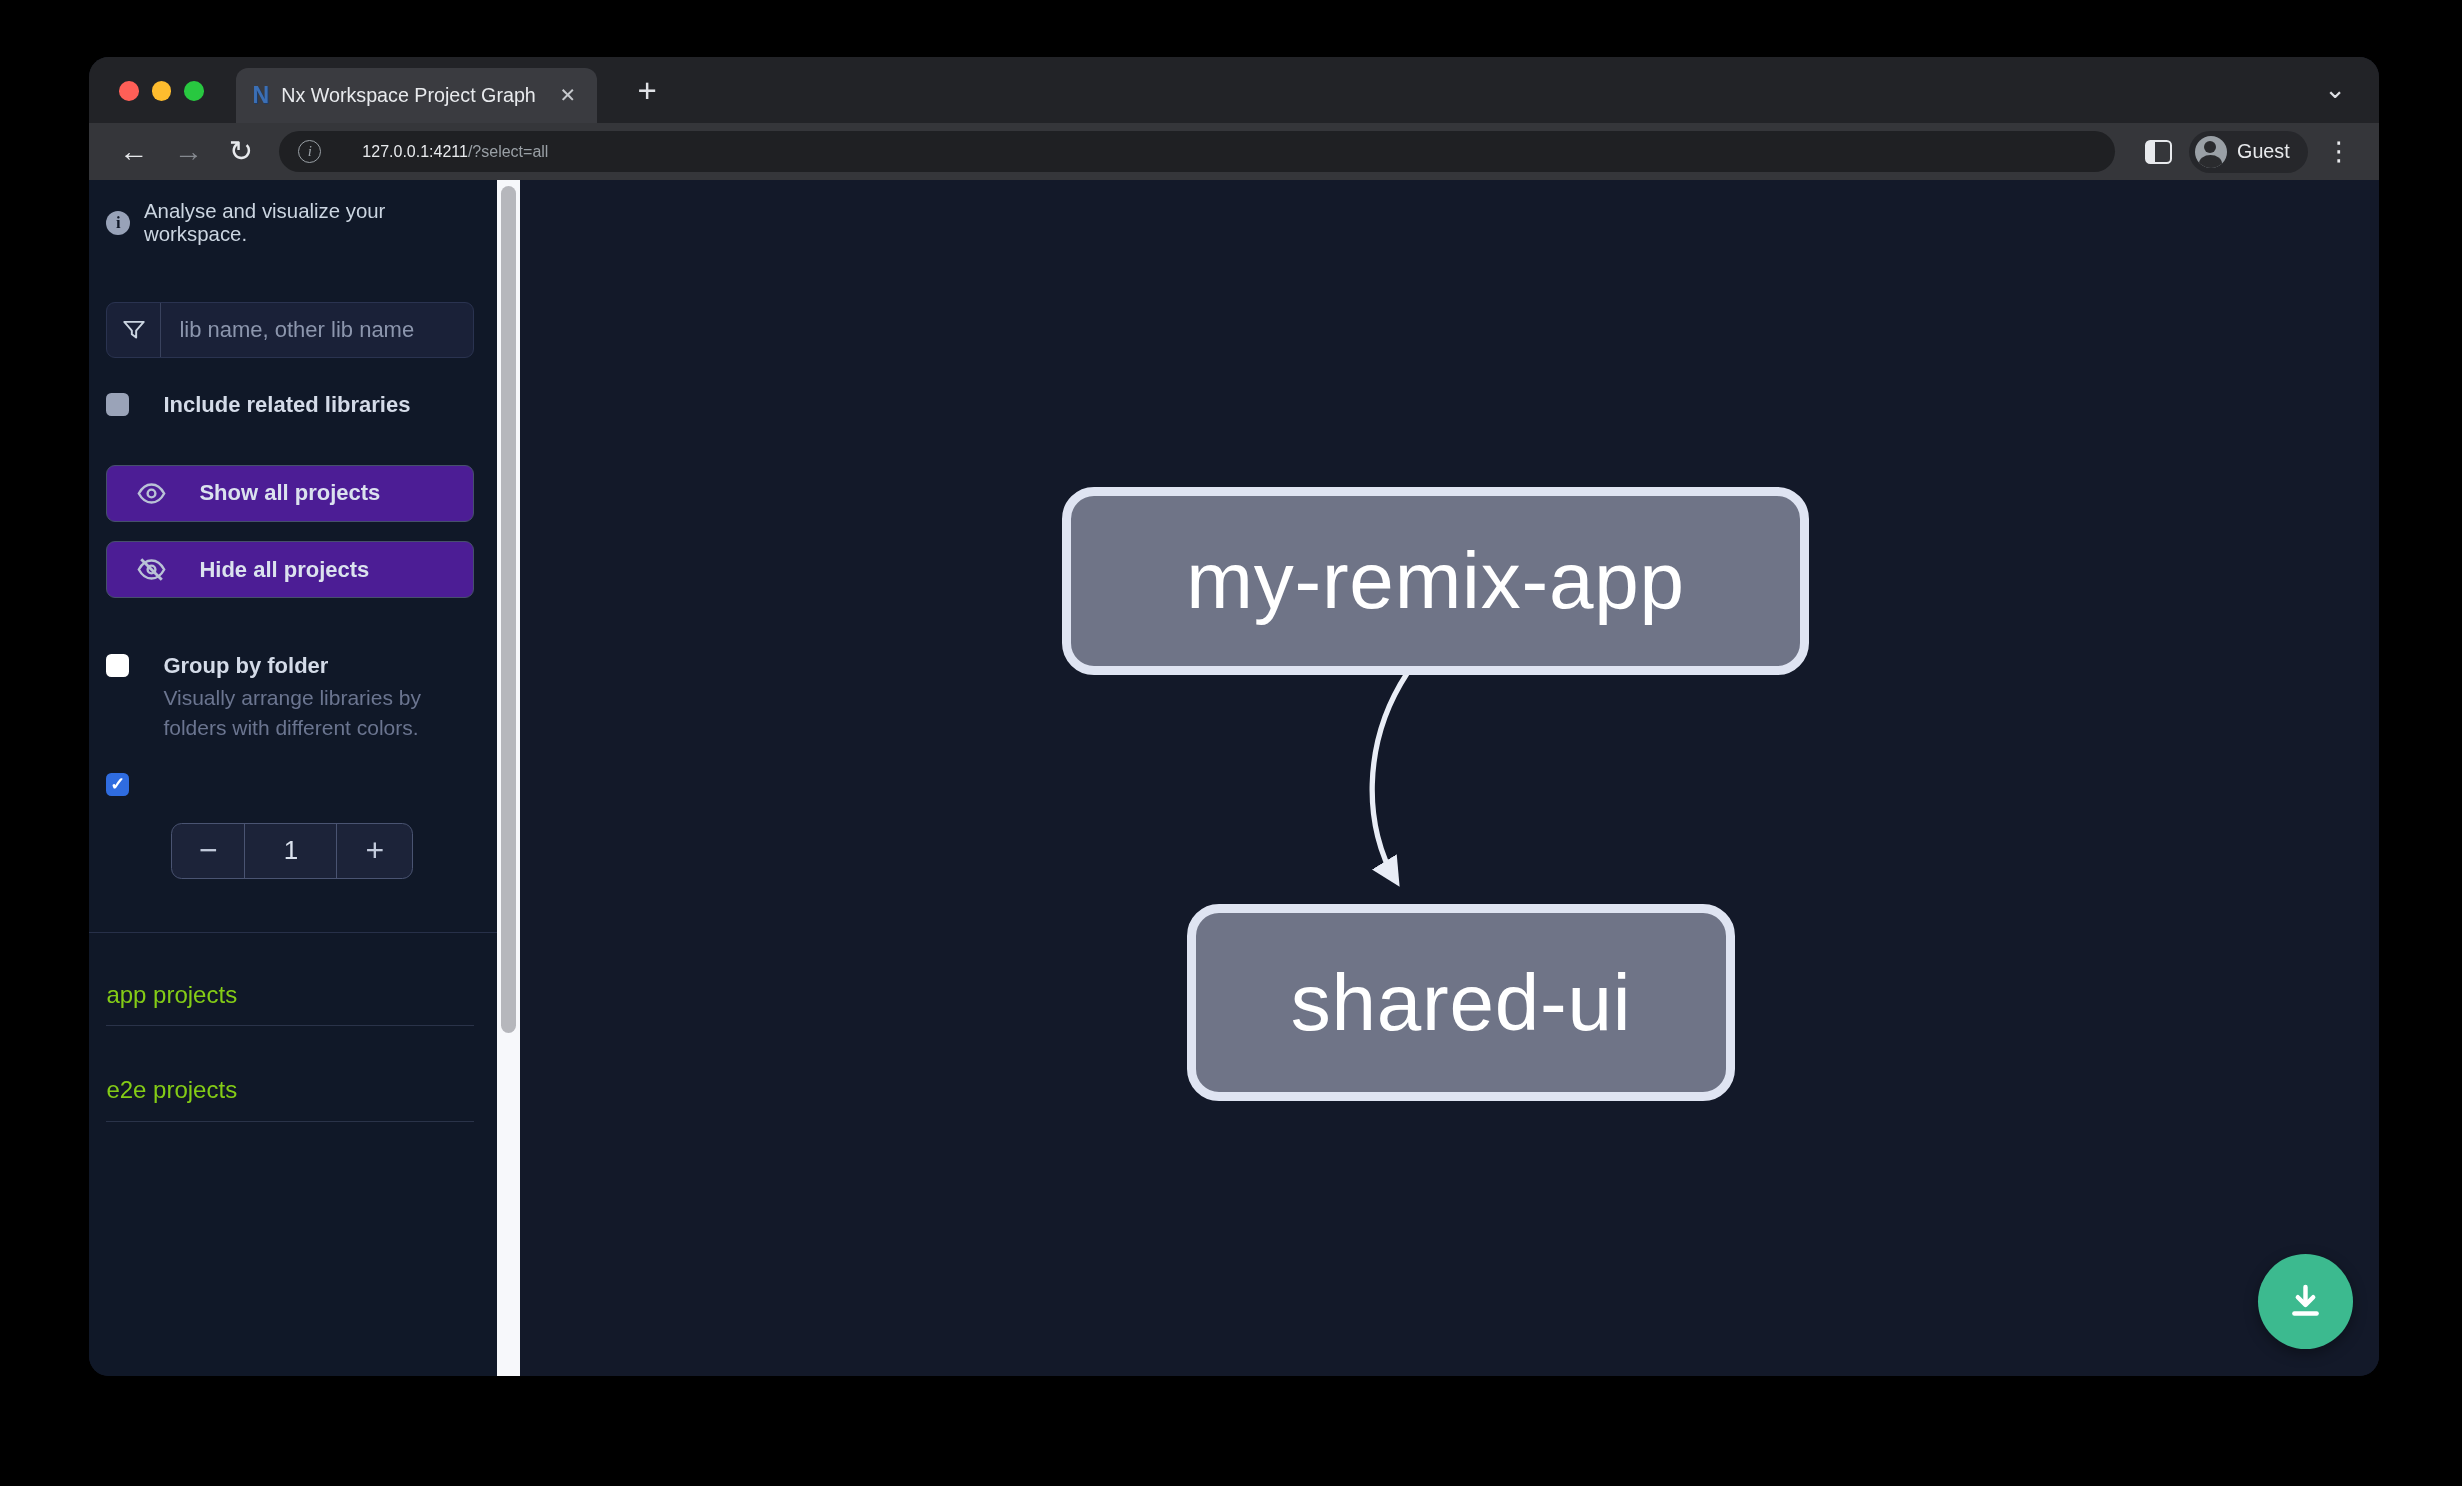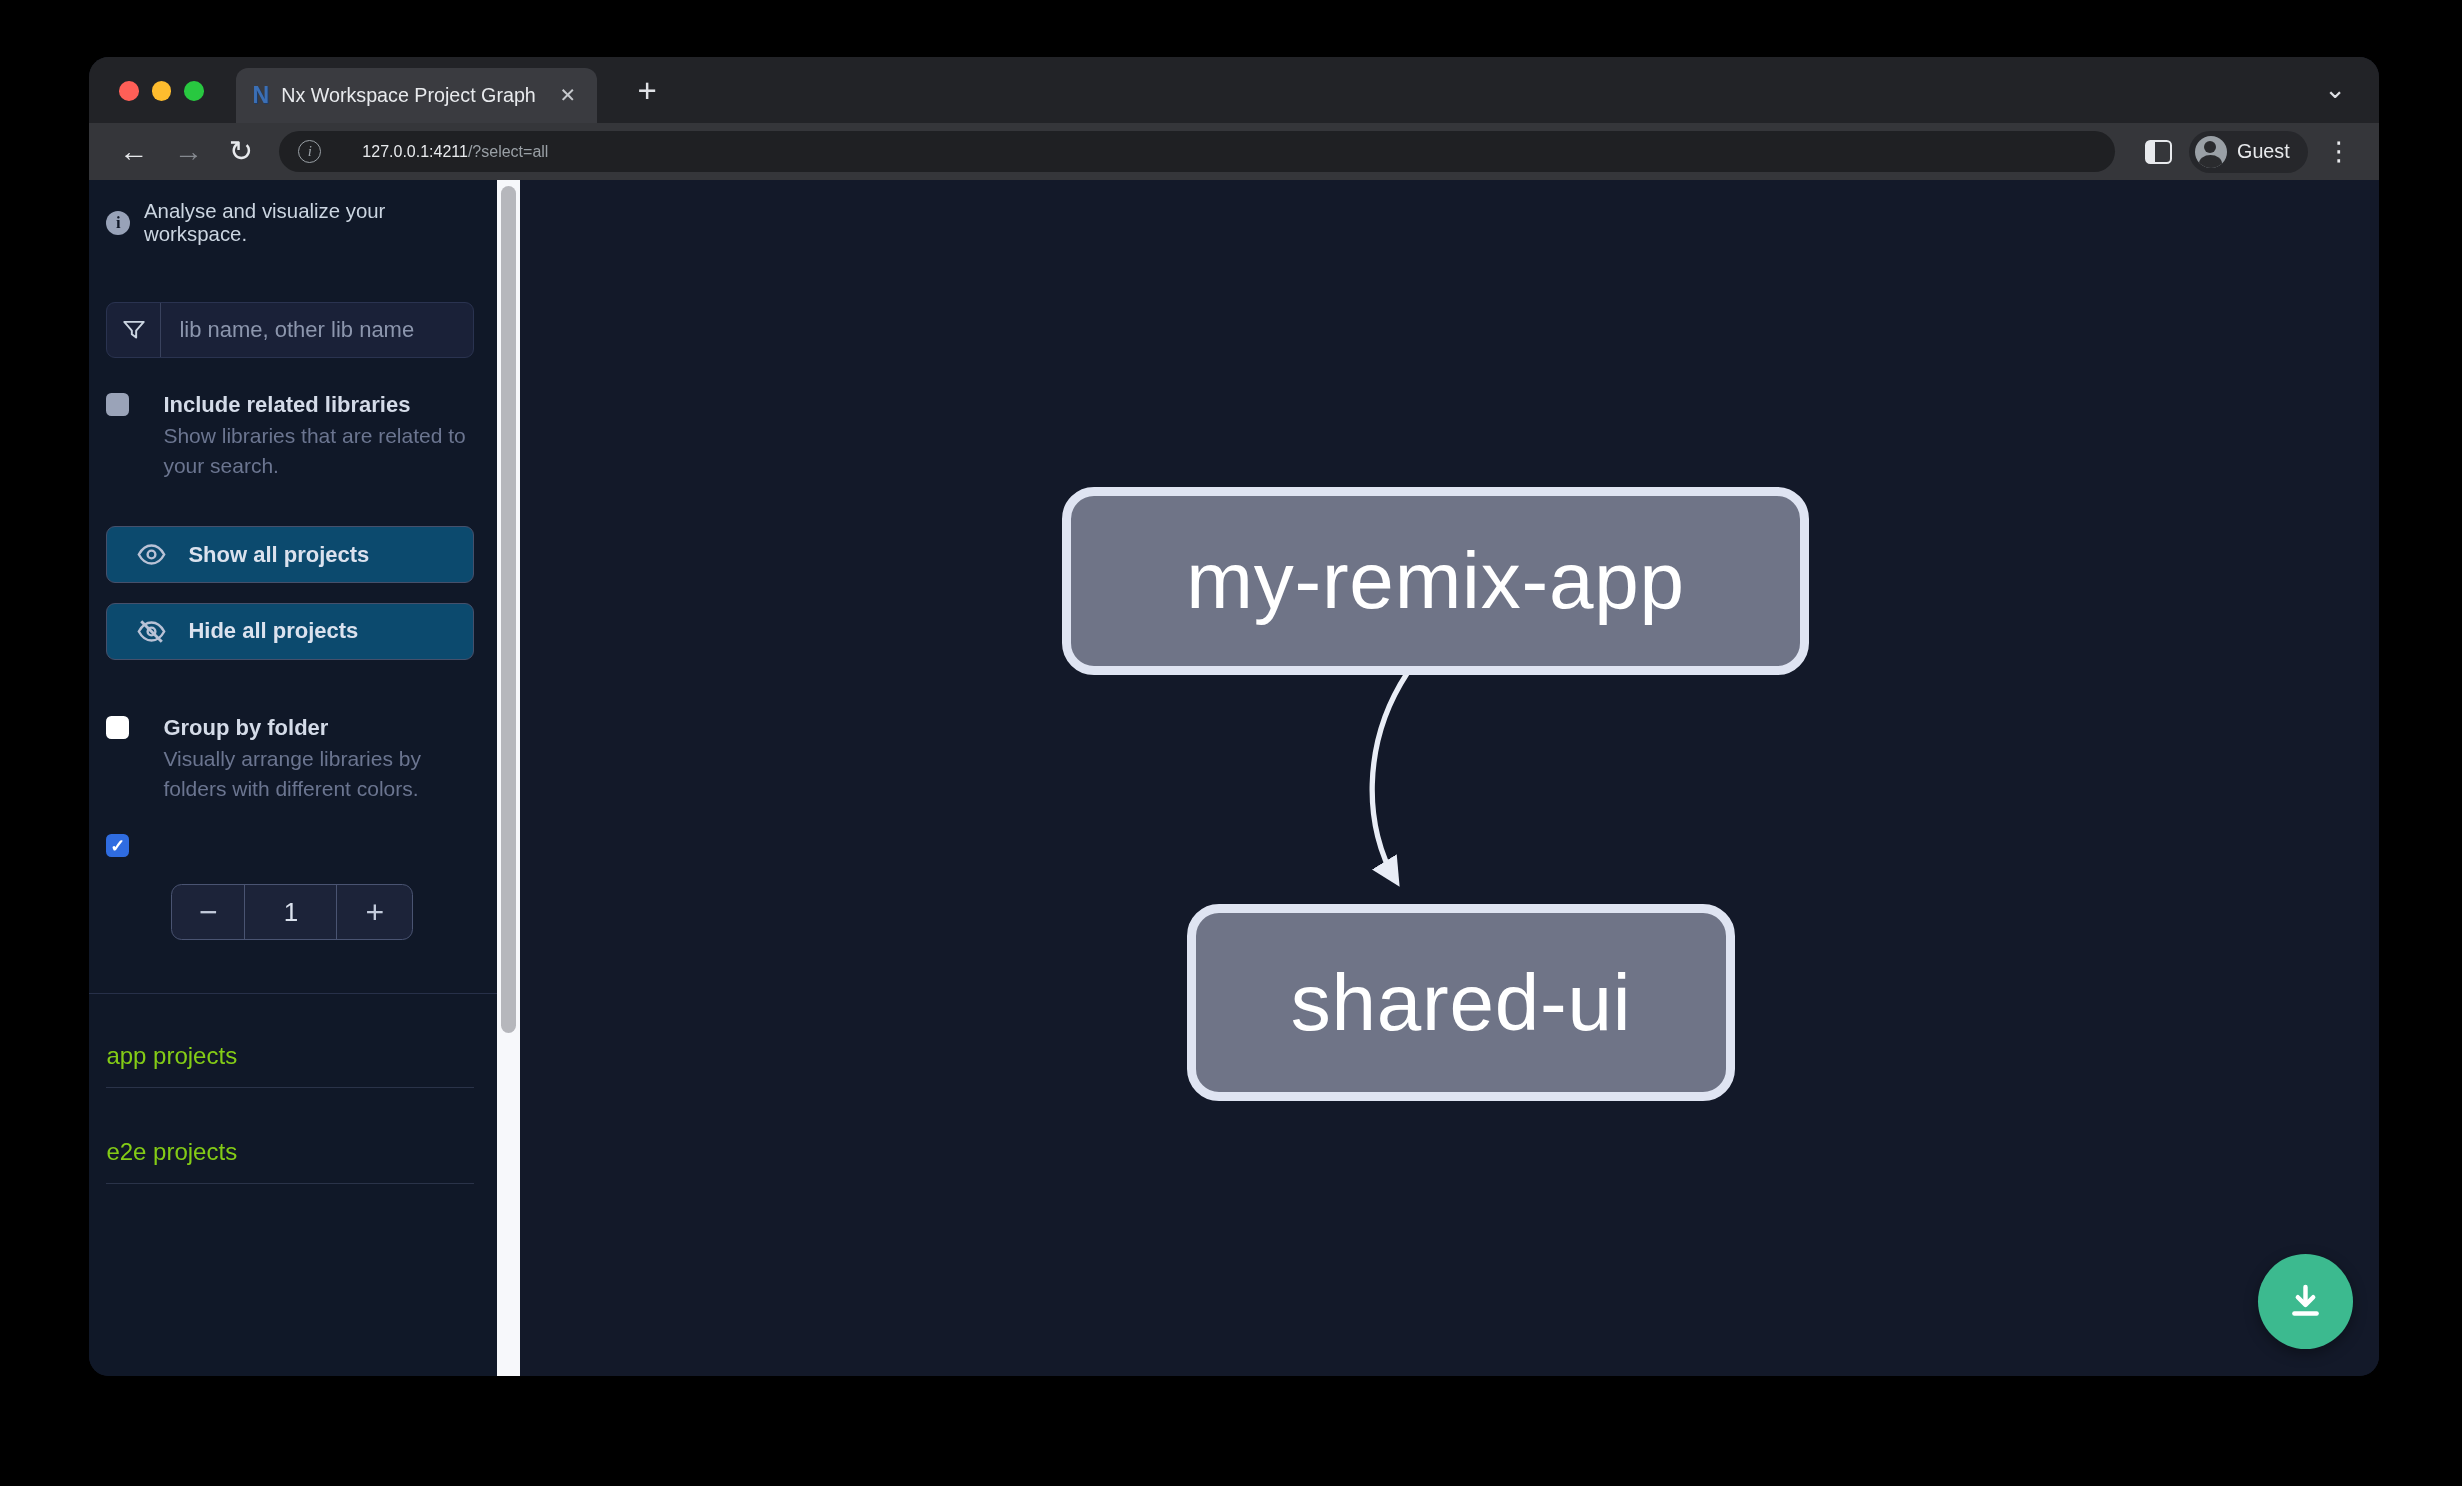--- a/index.html
+++ b/index.html
@@ -60,21 +60,21 @@
   .filter input{flex:1;background:transparent;border:none;outline:none;color:#dbe2ee;font-size:22px;padding:14px 18px;font-family:"Liberation Sans",sans-serif;}
   .filter input::placeholder{color:#8c96ad;opacity:1;}
   .chk-row{display:flex;gap:34px;align-items:flex-start;}
   .chk{width:23px;height:23px;border-radius:5.3px;flex:none;margin-top:3px;display:flex;align-items:center;justify-content:center;font-size:18px;font-weight:700;color:#fff;}
   .chk.gray{background:#9aa3b8;} .chk.white{background:#ffffff;} .chk.blue{background:var(--accent-blue);}
   .chk-label{font-size:22px;font-weight:600;color:#d4dbe8;line-height:30px;}
   .chk-desc{font-size:21px;color:#6b7590;line-height:30px;margin-top:1.5px;max-width:318px;}
   .blk-include{margin-top:32px;}
   .blk-group{margin-top:53px;}
   .blk-prox{margin-top:27px;}
-  .btn{margin-top:19.7px;width:100%;height:57px;border:0.8px solid #46506b;border-radius:9px;background:#0c4a6e;display:flex;align-items:center;gap:22px;padding:0 30px;color:#dbe2ee;font-size:22px;font-weight:600;}
+  .btn{margin-top:19.7px;width:100%;height:57px;border:0.8px solid #46506b;border-radius:9px;background:#4c1d95;display:flex;align-items:center;gap:33px;padding:0 30px;color:#dbe2ee;font-size:22px;font-weight:600;}
   .btn:first-of-type{margin-top:45px;}
   .stepper{margin:27px 0 0 65px;width:242px;height:56px;border:0.8px solid #4a5472;border-radius:10.6px;display:flex;overflow:hidden;background:#1c2339;}
   .stepper .cell{display:flex;align-items:center;justify-content:center;color:#c3cbdc;}
   .stepper .dec{width:73px;font-size:32px;border-right:0.8px solid #4a5472;}
   .stepper .val{flex:1;font-size:26px;color:#dbe2ee;}
   .stepper .inc{width:76px;font-size:32px;border-left:0.8px solid #4a5472;}
   .side-divider{margin:53px -23px 0 -17.4px;border-top:0.8px solid #273049;}
   .section-h{font-size:24px;color:#84cc16;padding-bottom:16.6px;border-bottom:0.8px solid #2a3349;}
   .sec-app{margin-top:48px;} .sec-e2e{margin-top:50px;}
 
@@ -136,21 +136,20 @@
             <path d="M3 4.5 h18 L14 12.5 v6.5 l-4 -3 v-3.5 Z"></path>
           </svg>
         </span>
         <input type="text" placeholder="lib name, other lib name" style="">
       </div>
 
       <div class="chk-row blk-include">
         <span class="chk gray"></span>
         <div>
           <div class="chk-label">Include related libraries</div>
-          <div class="chk-desc">Show libraries that are related to your search.</div>
         </div>
       </div>
 
       <button class="btn">
         <svg width="29" height="29" viewBox="0 0 24 24" fill="none" stroke="#b9c2d6" stroke-width="2">
           <path d="M1.5 12 C4.5 6.5 8 4.5 12 4.5 s7.5 2 10.5 7.5 C19.5 17.5 16 19.5 12 19.5 s-7.5 -2 -10.5 -7.5 Z"></path>
           <circle cx="12" cy="12" r="3.2"></circle>
         </svg>
         <span>Show all projects</span>
       </button>

